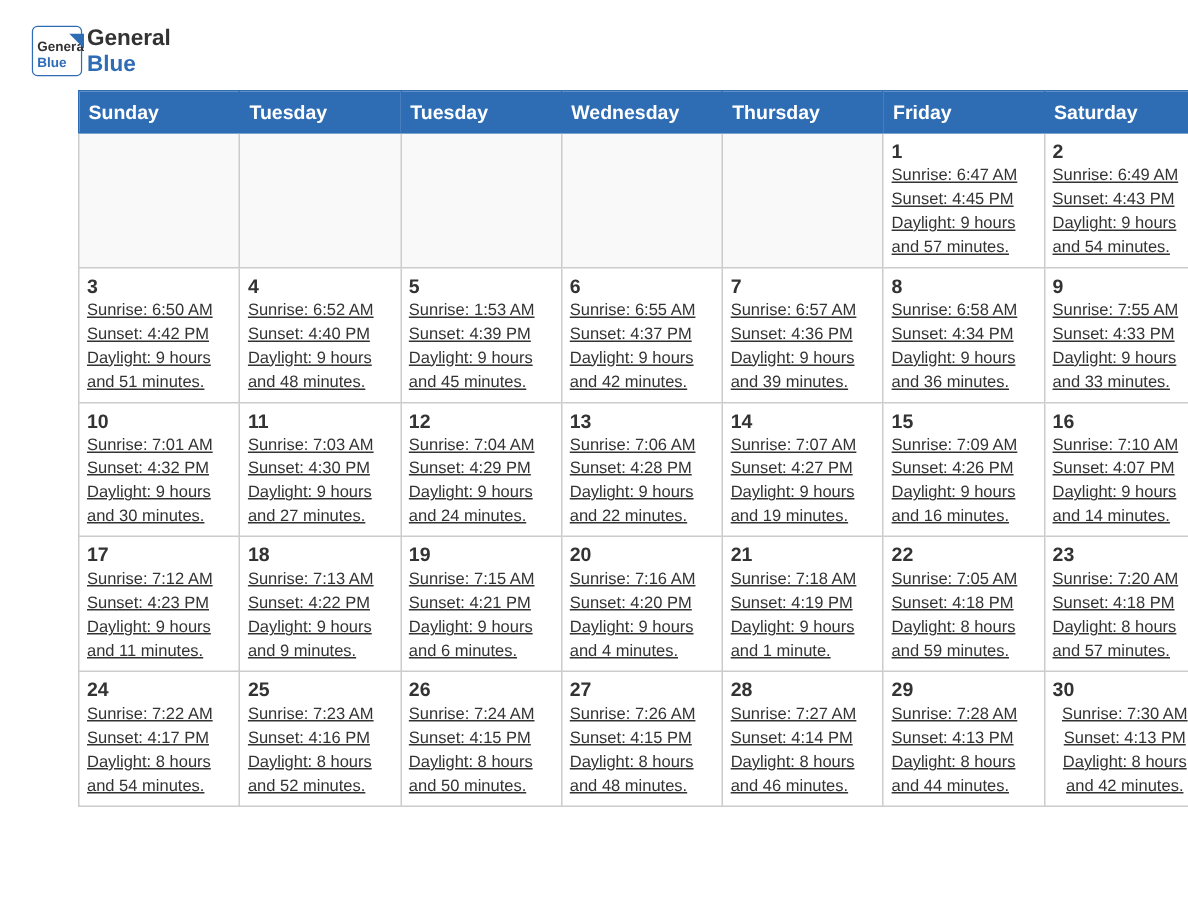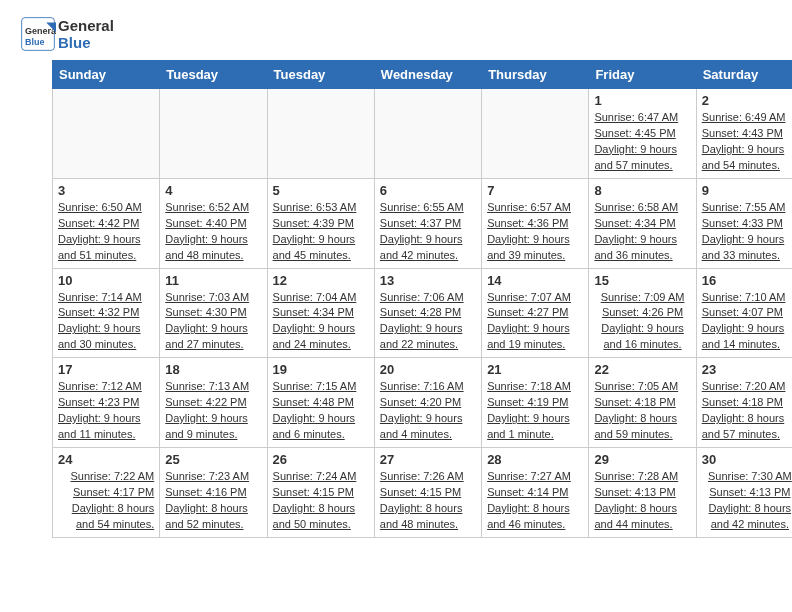--- a/index.html
+++ b/index.html
@@ -155,21 +155,21 @@
           </td>
           <td>
             <span class="day-number">4</span>
             <div class="day-info" style="white-space: pre-line;">Sunrise: 6:52 AM
 Sunset: 4:40 PM
 Daylight: 9 hours
 and 48 minutes.</div>
           </td>
           <td>
             <span class="day-number">5</span>
-            <div class="day-info" style="white-space: pre-line;">Sunrise: 6:53 AM
+            <div class="day-info" style="white-space: pre-line;">Sunrise: 1:53 AM
 Sunset: 4:39 PM
 Daylight: 9 hours
 and 45 minutes.</div>
           </td>
           <td>
             <span class="day-number">6</span>
             <div class="day-info" style="white-space: pre-line;">Sunrise: 6:55 AM
 Sunset: 4:37 PM
 Daylight: 9 hours
 and 42 minutes.</div>
@@ -192,56 +192,56 @@
             <span class="day-number">9</span>
             <div class="day-info" style="white-space: pre-line;">Sunrise: 7:55 AM
 Sunset: 4:33 PM
 Daylight: 9 hours
 and 33 minutes.</div>
           </td>
         </tr>
         <tr>
           <td>
             <span class="day-number">10</span>
-            <div class="day-info" style="white-space: pre-line;">Sunrise: 7:14 AM
+            <div class="day-info" style="white-space: pre-line;">Sunrise: 7:01 AM
 Sunset: 4:32 PM
 Daylight: 9 hours
 and 30 minutes.</div>
           </td>
           <td>
             <span class="day-number">11</span>
             <div class="day-info" style="white-space: pre-line;">Sunrise: 7:03 AM
 Sunset: 4:30 PM
 Daylight: 9 hours
 and 27 minutes.</div>
           </td>
           <td>
             <span class="day-number">12</span>
             <div class="day-info" style="white-space: pre-line;">Sunrise: 7:04 AM
-Sunset: 4:34 PM
+Sunset: 4:29 PM
 Daylight: 9 hours
 and 24 minutes.</div>
           </td>
           <td>
             <span class="day-number">13</span>
             <div class="day-info" style="white-space: pre-line;">Sunrise: 7:06 AM
 Sunset: 4:28 PM
 Daylight: 9 hours
 and 22 minutes.</div>
           </td>
           <td>
             <span class="day-number">14</span>
             <div class="day-info" style="white-space: pre-line;">Sunrise: 7:07 AM
 Sunset: 4:27 PM
 Daylight: 9 hours
 and 19 minutes.</div>
           </td>
           <td>
             <span class="day-number">15</span>
-            <div class="day-info" style="white-space: pre-line; text-align: center;">Sunrise: 7:09 AM
+            <div class="day-info" style="white-space: pre-line;">Sunrise: 7:09 AM
 Sunset: 4:26 PM
 Daylight: 9 hours
 and 16 minutes.</div>
           </td>
           <td>
             <span class="day-number">16</span>
             <div class="day-info" style="white-space: pre-line;">Sunrise: 7:10 AM
 Sunset: 4:07 PM
 Daylight: 9 hours
 and 14 minutes.</div>
@@ -258,21 +258,21 @@
           <td>
             <span class="day-number">18</span>
             <div class="day-info" style="white-space: pre-line;">Sunrise: 7:13 AM
 Sunset: 4:22 PM
 Daylight: 9 hours
 and 9 minutes.</div>
           </td>
           <td>
             <span class="day-number">19</span>
             <div class="day-info" style="white-space: pre-line;">Sunrise: 7:15 AM
-Sunset: 4:48 PM
+Sunset: 4:21 PM
 Daylight: 9 hours
 and 6 minutes.</div>
           </td>
           <td>
             <span class="day-number">20</span>
             <div class="day-info" style="white-space: pre-line;">Sunrise: 7:16 AM
 Sunset: 4:20 PM
 Daylight: 9 hours
 and 4 minutes.</div>
           </td>
@@ -294,21 +294,21 @@
             <span class="day-number">23</span>
             <div class="day-info" style="white-space: pre-line;">Sunrise: 7:20 AM
 Sunset: 4:18 PM
 Daylight: 8 hours
 and 57 minutes.</div>
           </td>
         </tr>
         <tr>
           <td>
             <span class="day-number">24</span>
-            <div class="day-info" style="white-space: pre-line; text-align: right;">Sunrise: 7:22 AM
+            <div class="day-info" style="white-space: pre-line;">Sunrise: 7:22 AM
 Sunset: 4:17 PM
 Daylight: 8 hours
 and 54 minutes.</div>
           </td>
           <td>
             <span class="day-number">25</span>
             <div class="day-info" style="white-space: pre-line;">Sunrise: 7:23 AM
 Sunset: 4:16 PM
 Daylight: 8 hours
 and 52 minutes.</div>

